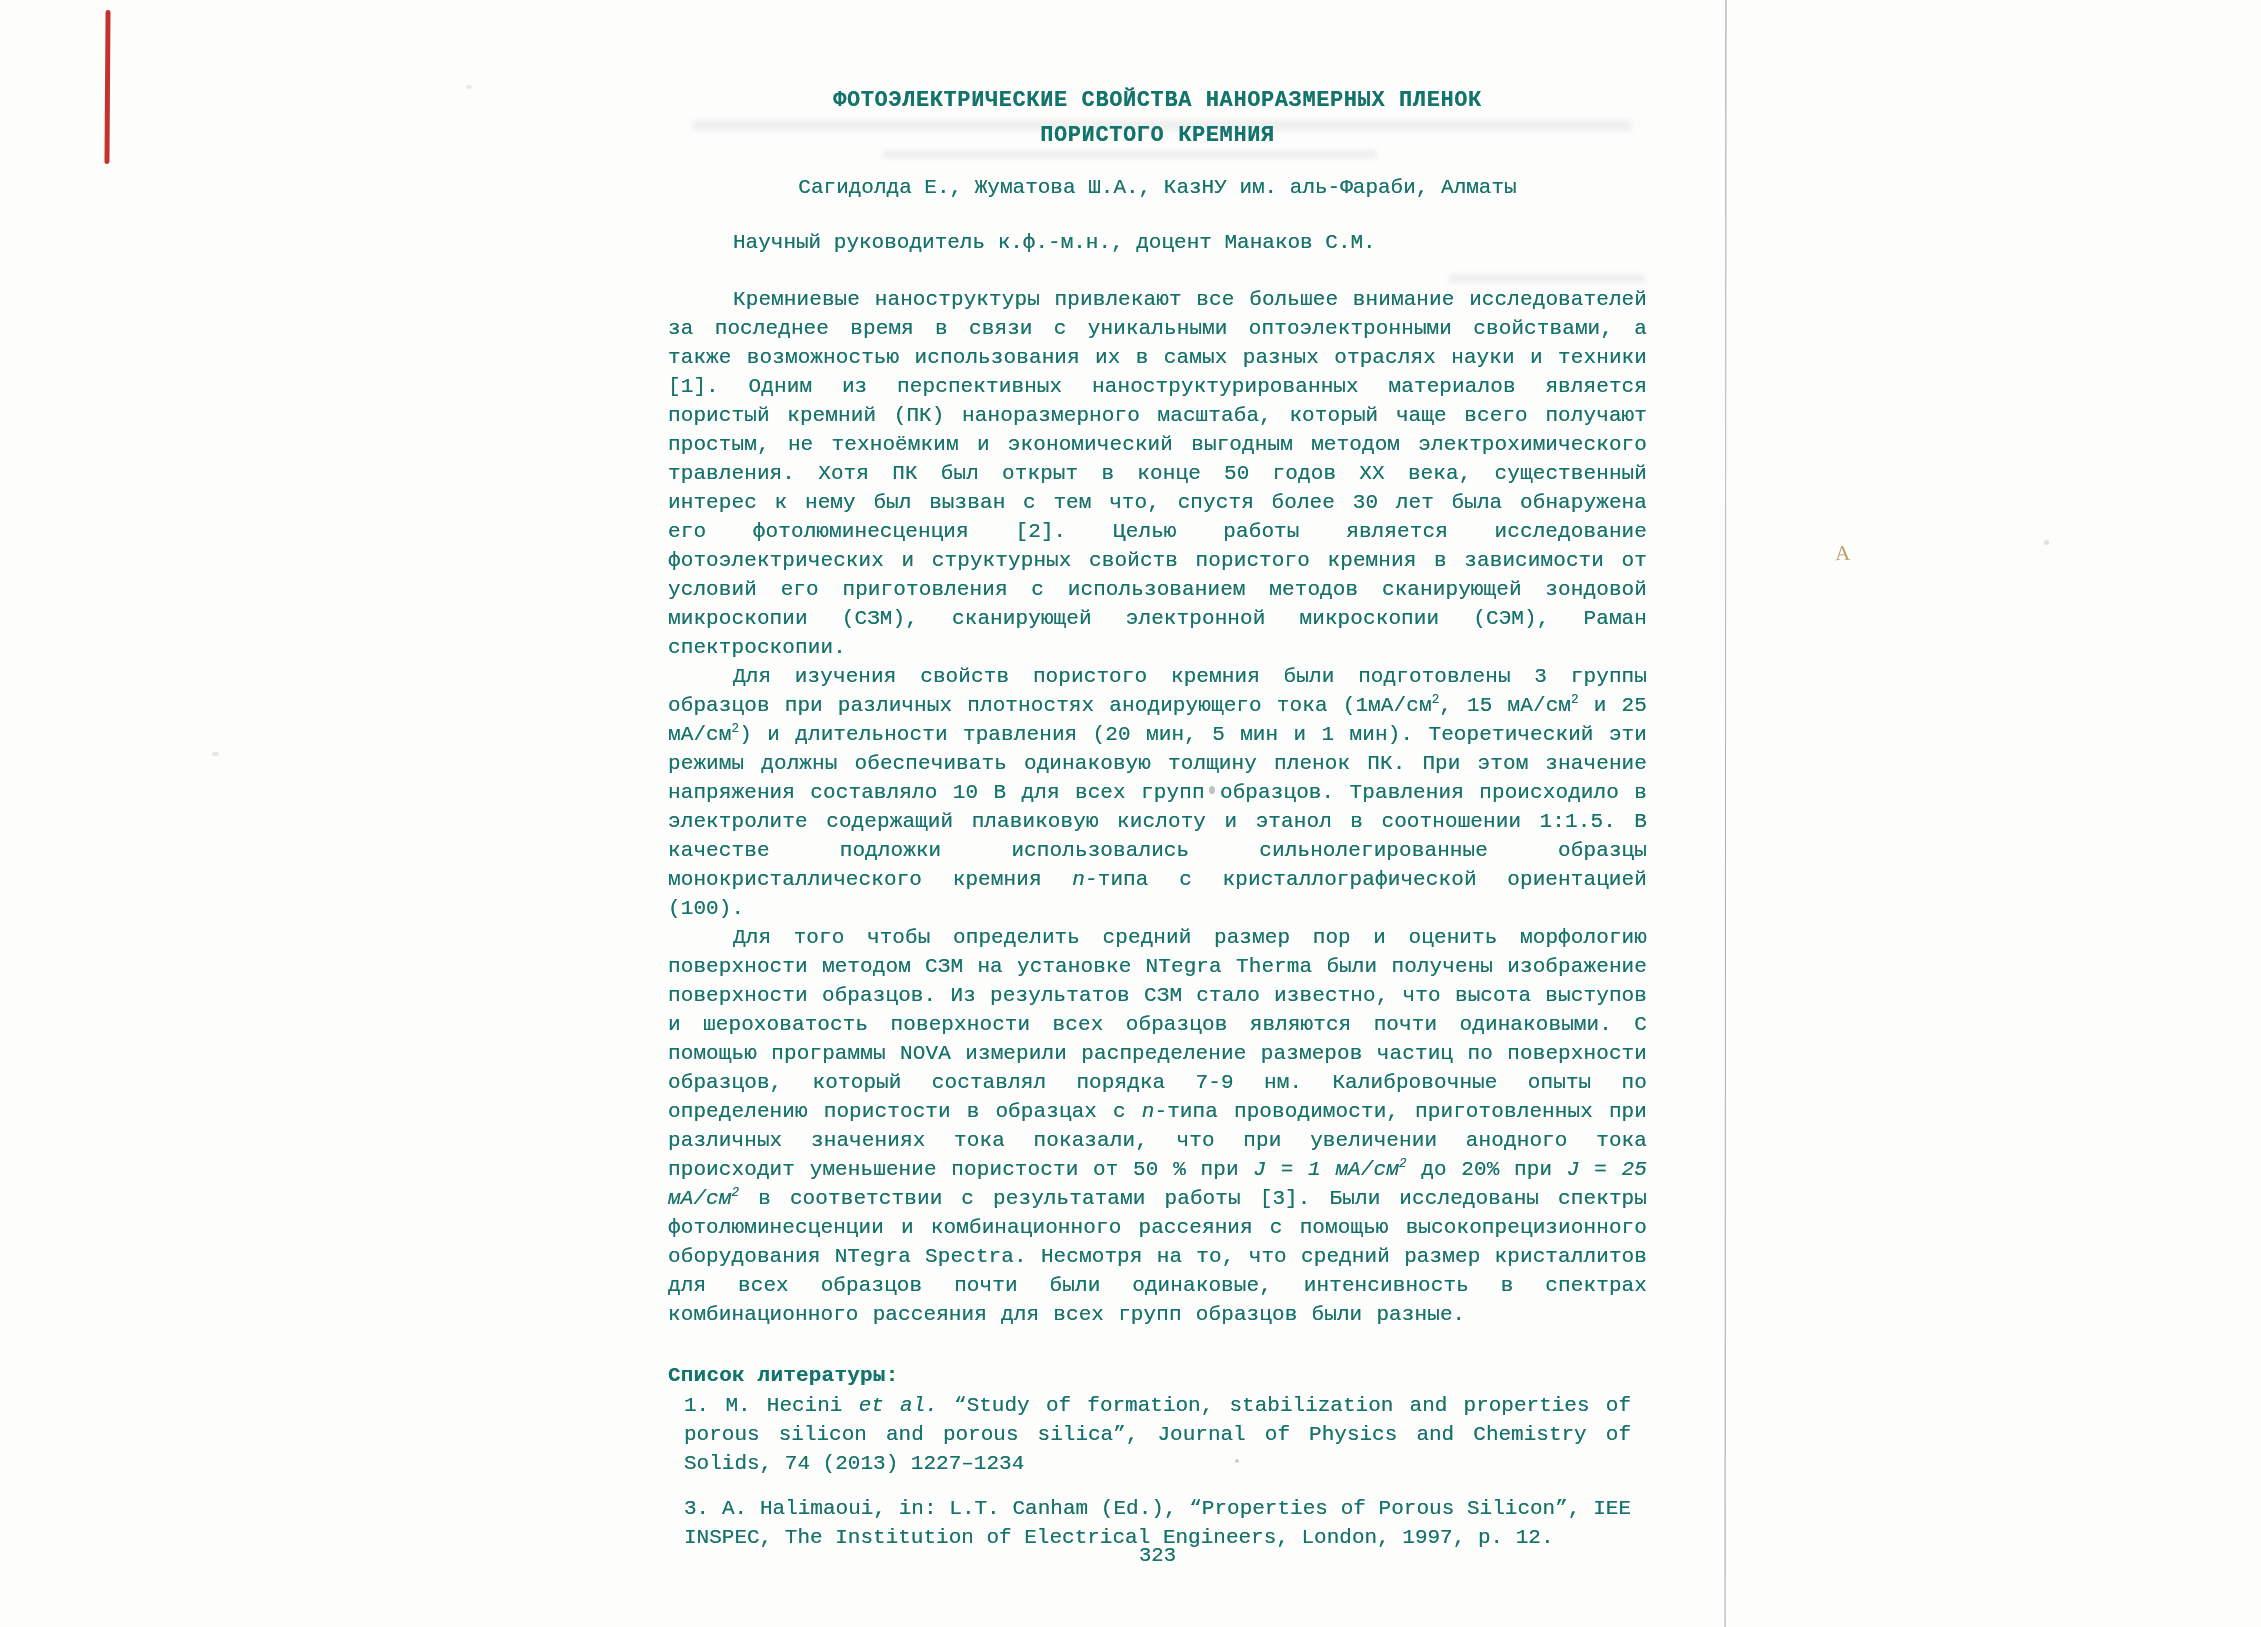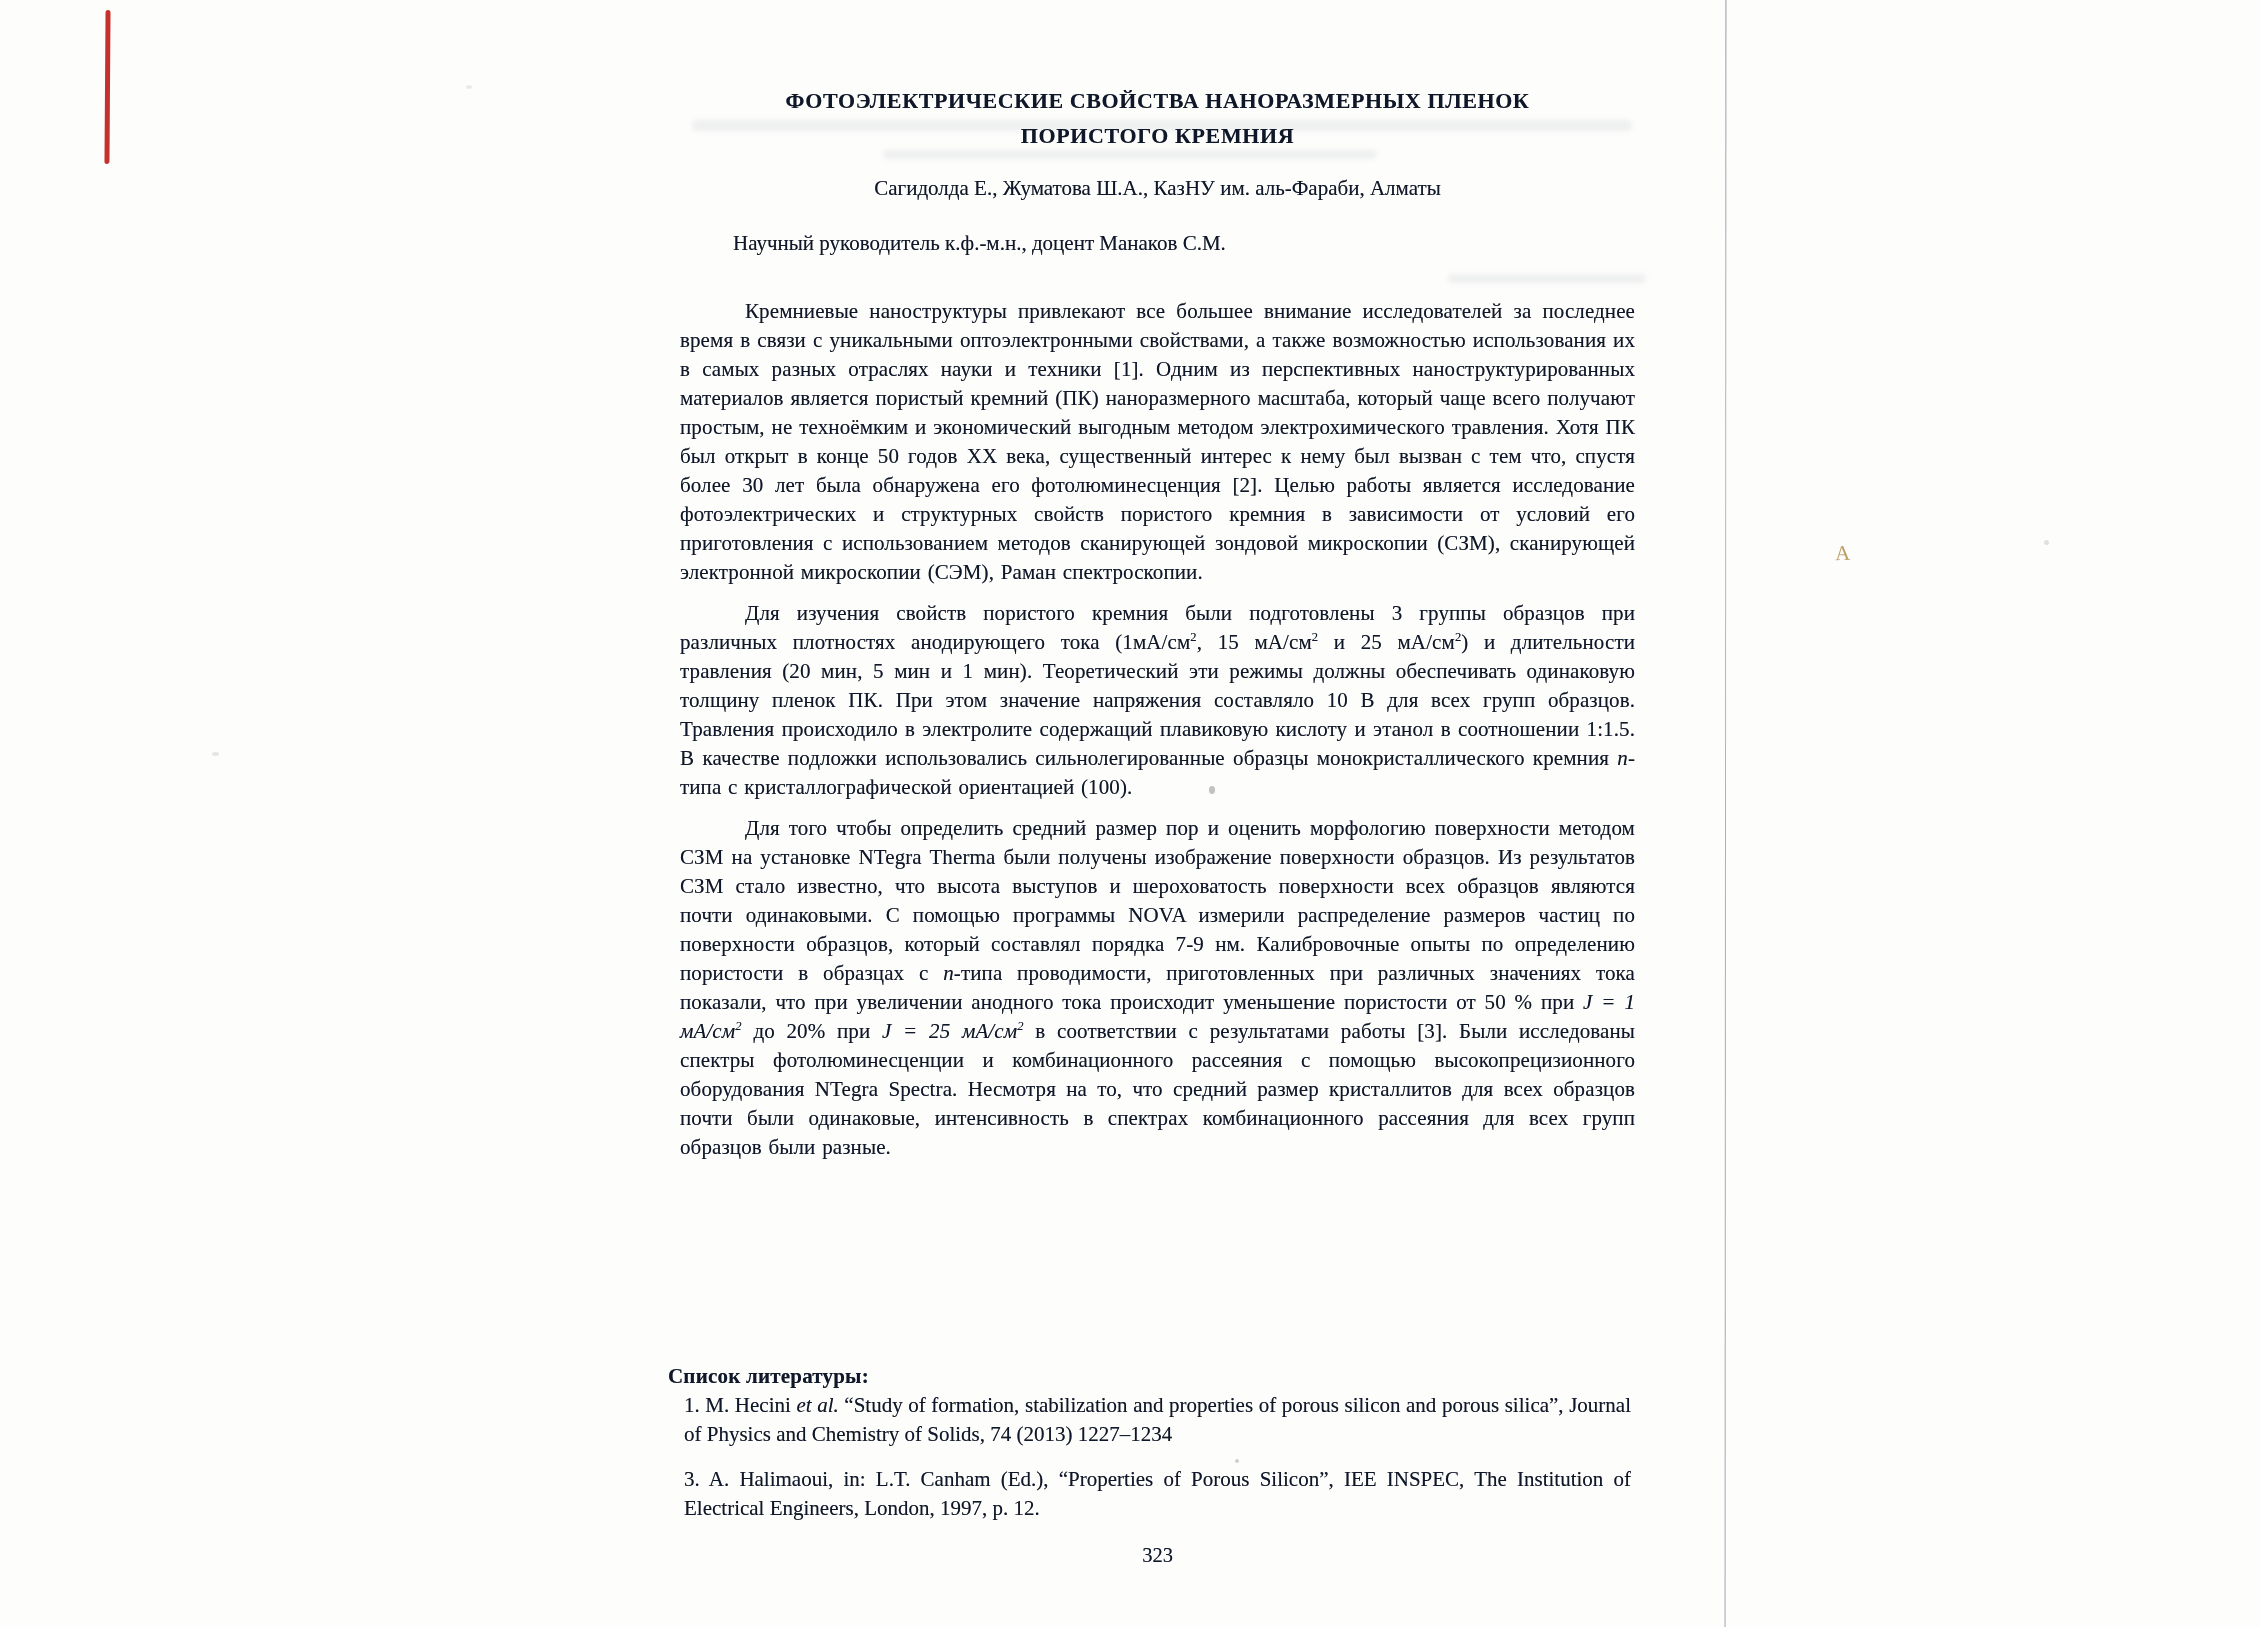--- a/index.html
+++ b/index.html
@@ -11,22 +11,23 @@
     background: #fdfdfc;
     overflow: hidden;
     font-family: "Liberation Serif", serif;
   }
   .sheet { position: absolute; inset: 0; }
 
   .block {
     position: absolute;
     left: 668px;
     width: 979px;
-    color: #0f172a;
+    color: #0f766e;
     text-shadow: 0 0 0.4px rgba(30,30,30,0.5);
+    font-family: Liberation Mono, monospace;
   }
 
   .title {
     top: 83px;
     font-size: 22px;
     font-weight: bold;
     line-height: 35px;
     text-align: center;
     letter-spacing: 0.6px;
     margin: 0;
@@ -44,21 +45,21 @@
     text-indent: 65px;
   }
   .body-text {
     top: 285px;
     font-size: 21px;
     line-height: 29px;
     text-align: justify;
     letter-spacing: 0.1px;
     word-spacing: 1.4px;
   }
-  .body-text p { margin: 12px; text-indent: 65px; }
+  .body-text p { margin: 0; text-indent: 65px; }
 
   .ref-heading {
     top: 1364px;
     font-size: 21px;
     font-weight: bold;
     letter-spacing: 0.2px;
   }
   .refs {
     top: 1375px;
     font-size: 21px;

